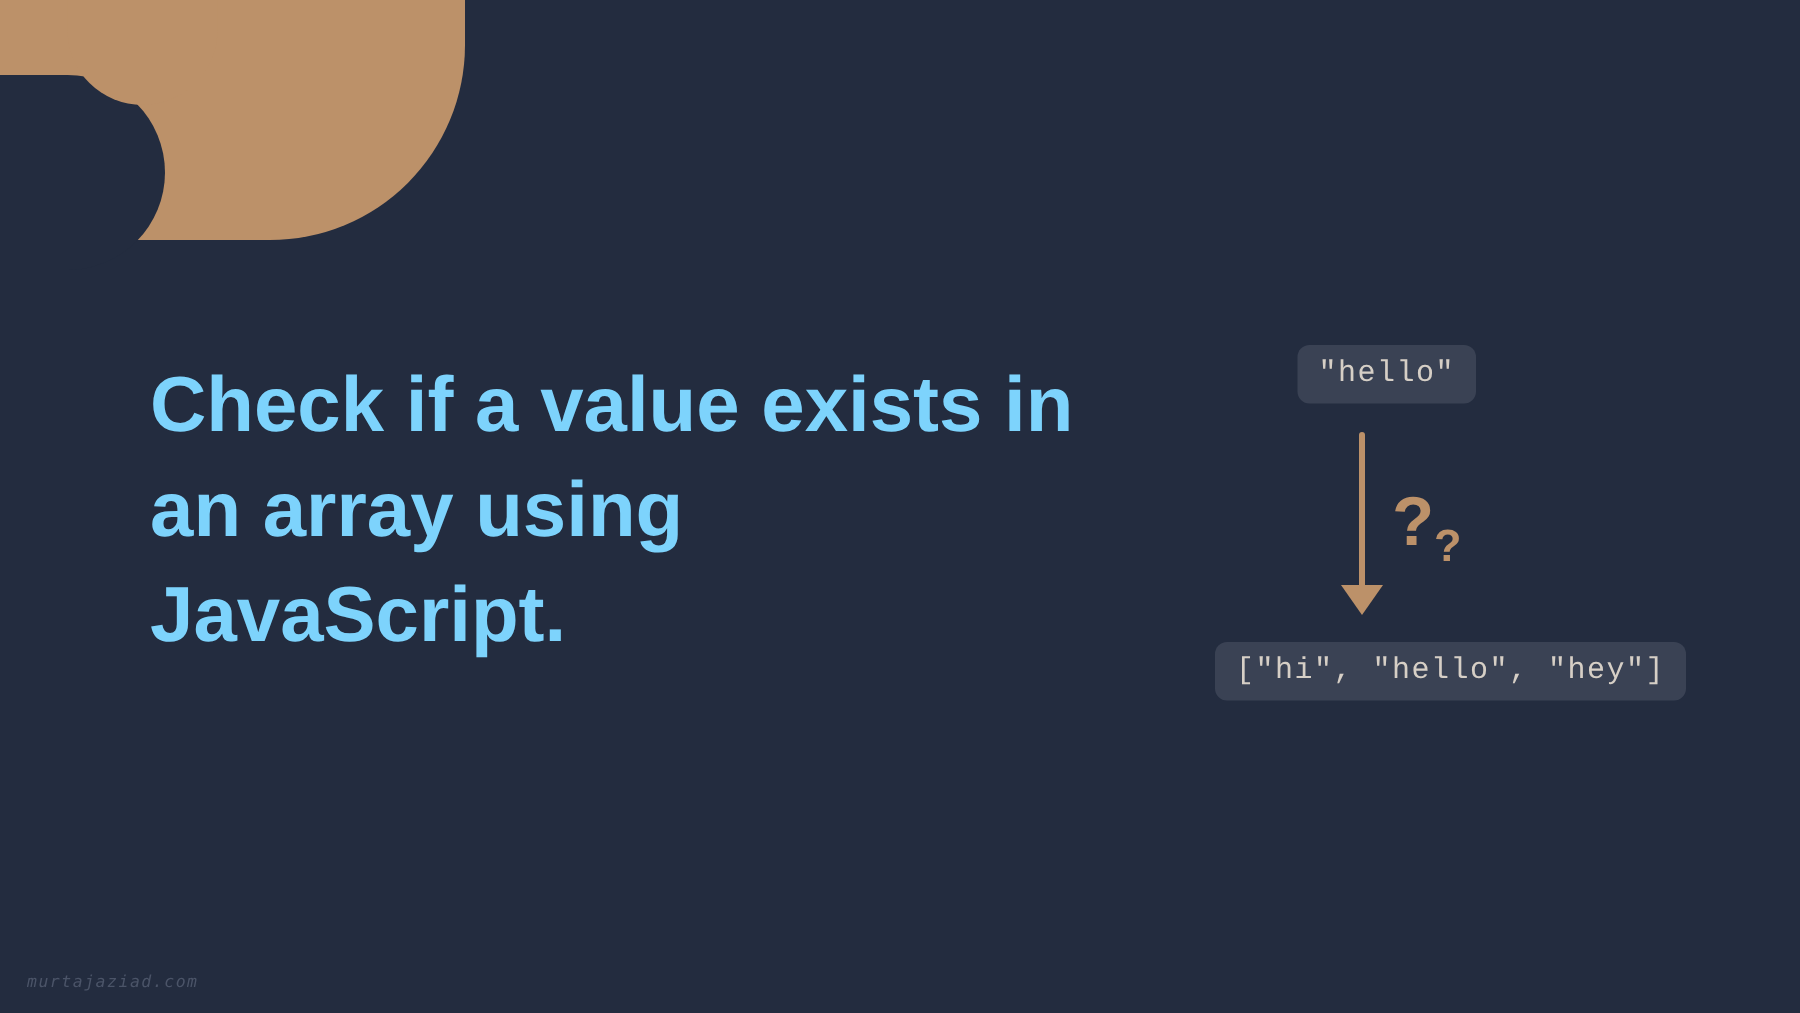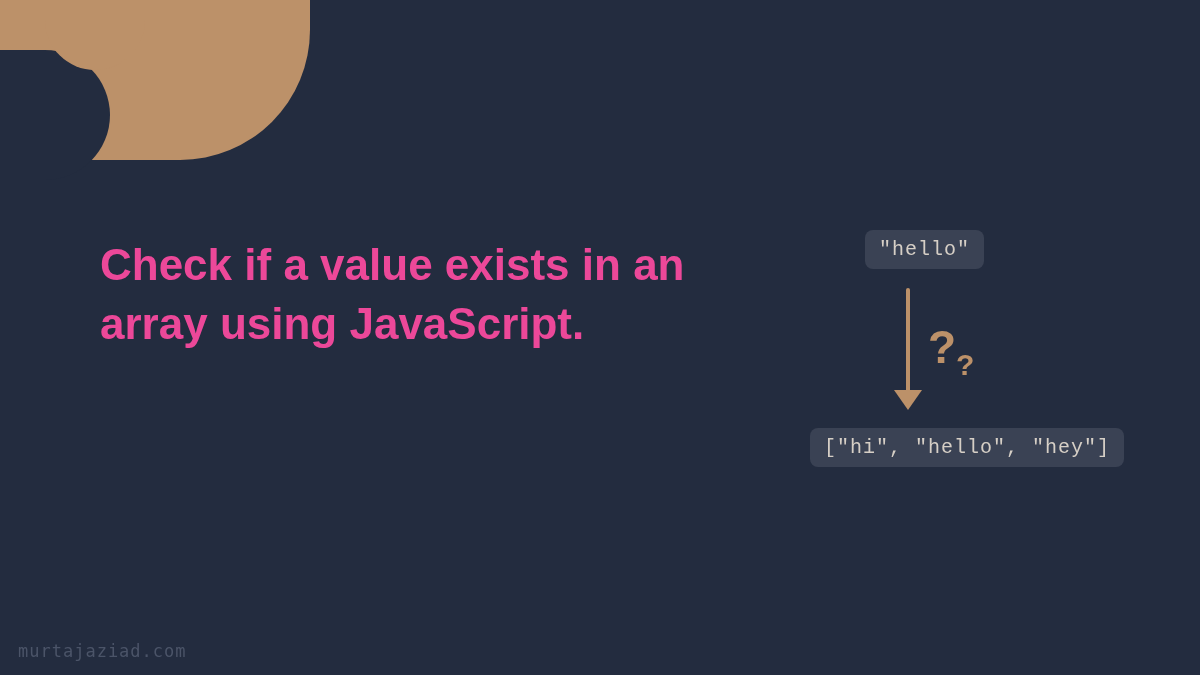--- a/index.html
+++ b/index.html
@@ -41,22 +41,22 @@
       left: 75px;
       width: 100px;
       height: 90px;
       background: #bc9169;
       border-radius: 0 0 60px 60px;
     }
     .heading {
       position: absolute;
       left: 100px;
       top: 235px;
-      color: #ec4899;
-      font-size: 44px;
+      color: #7dd3fc;
+      font-size: 52px;
       font-weight: 700;
       line-height: 1.35;
       max-width: 640px;
     }
     .code-badge {
       background: #3a4254;
       color: #d6cfc6;
       font-family: "SFMono-Regular", Consolas, "Liberation Mono", Menlo, monospace;
       font-size: 20px;
       padding: 8px 14px;
@@ -114,23 +114,24 @@
       top: 60px;
       color: #bc9169;
       font-size: 30px;
       font-weight: 900;
     }
     .watermark {
       position: absolute;
       bottom: 14px;
       left: 18px;
       color: #4b5468;
-      font-size: 17px;
+      font-size: 11px;
       letter-spacing: 1px;
       font-family: monospace;
+      font-style: italic;
     }
   </style>
 </head>
 <body>
 
 <div class="blob"></div>
 
 <h1 class="heading">Check if a value exists in an array using JavaScript.</h1>
 
 <div class="code-badge value-badge">"hello"</div>

